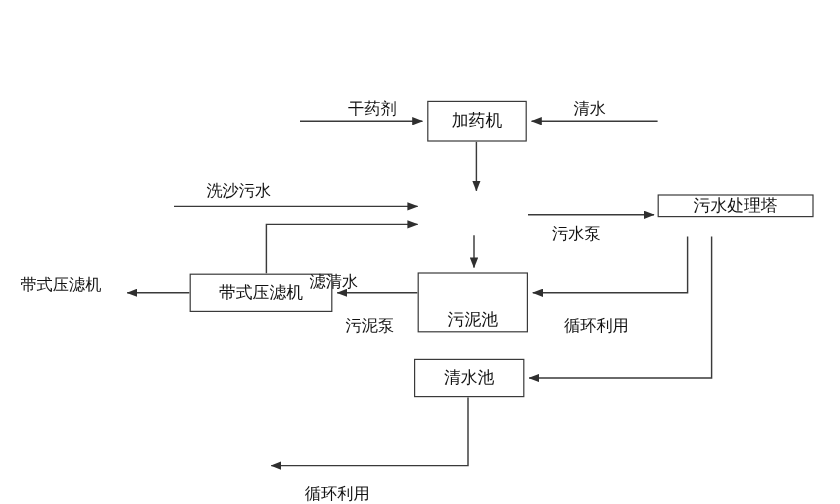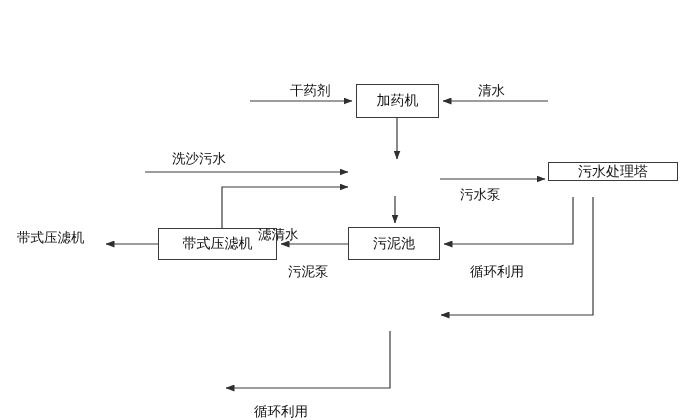--- a/index.html
+++ b/index.html
@@ -106,24 +106,27 @@
 
 
   <div class="node-box" style="left:548px; top:162px; width:130px; height:19px;">
     <span>污水处理塔</span>
   </div>
 
   <div class="node-box" style="left:158px; top:228px; width:119px; height:32px;justify-content:center;">
     <span>带式压滤机</span>
   </div>
 
-  <div class="node-box" style="left:348px; top:227px; width:92px; height:33px;">
+  <div class="node-box" style="left:348px; top:227px; width:92px; height:50px;align-items:flex-end;">
     <span>污泥池</span>
   </div>
 
+  <div class="node-box" style="left:345px; top:299px; width:92px; height:32px;">
+    <span>清水池</span>
+  </div>
 
   <div class="terminal-label" style="left:258px; top:82px;margin-left:32px;">干药剂</div>
   <div class="terminal-label" style="left:478px; top:82px;">清水</div>
   <div class="terminal-label" style="left:172px; top:150px;">洗沙污水</div>
   <div class="terminal-label" style="left:17px; top:229px;">带式压滤机</div>
 
   <div class="edge-label" style="left:258px; top:190px;">滤清水</div>
   <div class="edge-label" style="left:460px; top:150px;">污水泵</div>
   <div class="edge-label" style="left:288px; top:227px;">污泥泵</div>
   <div class="edge-label" style="left:470px; top:227px;">循环利用</div>

